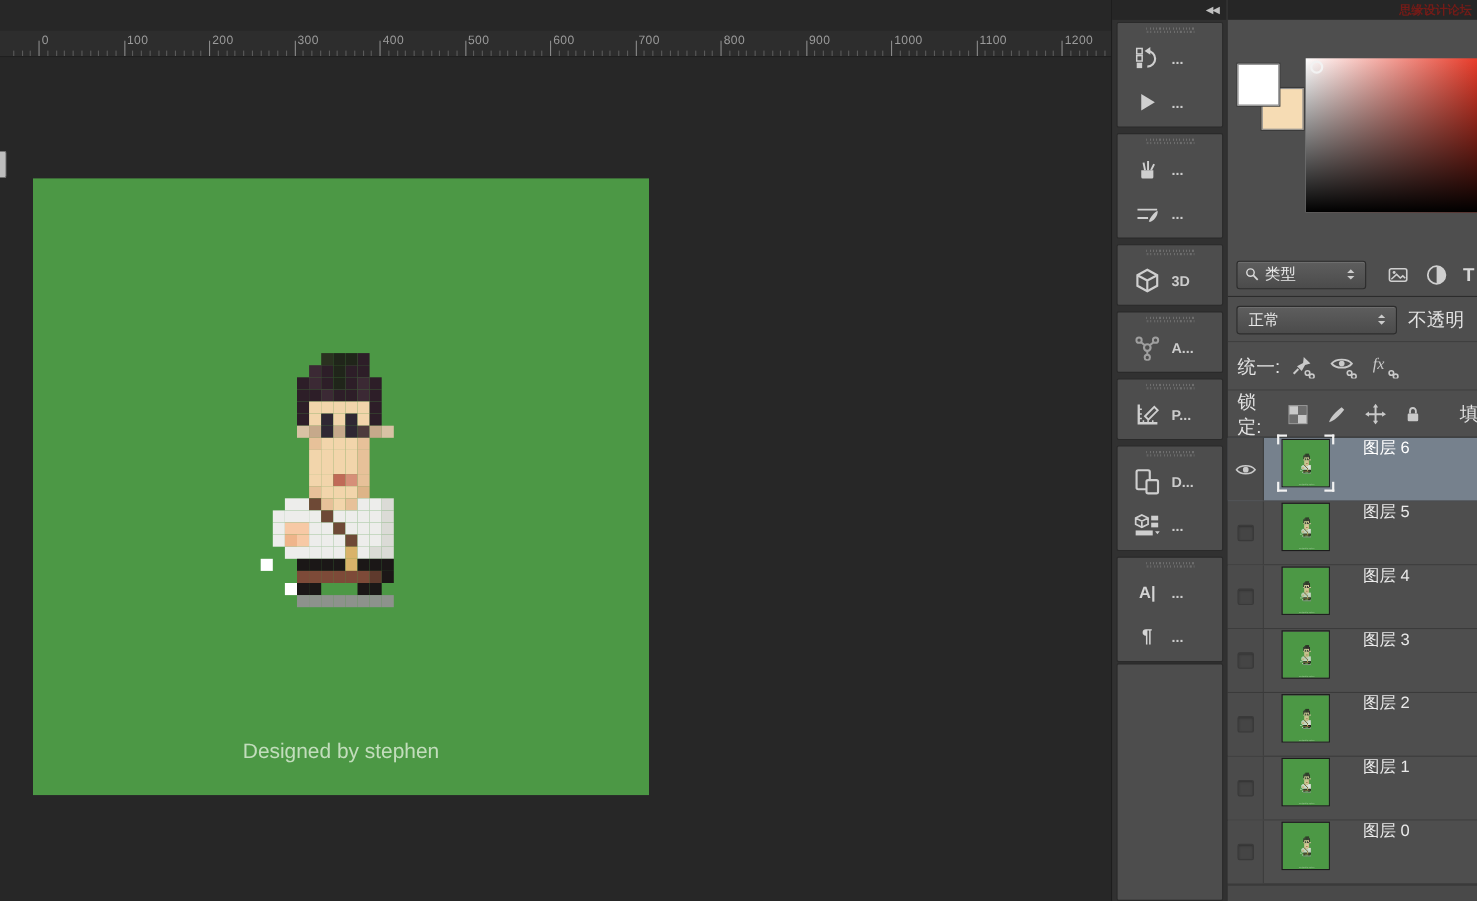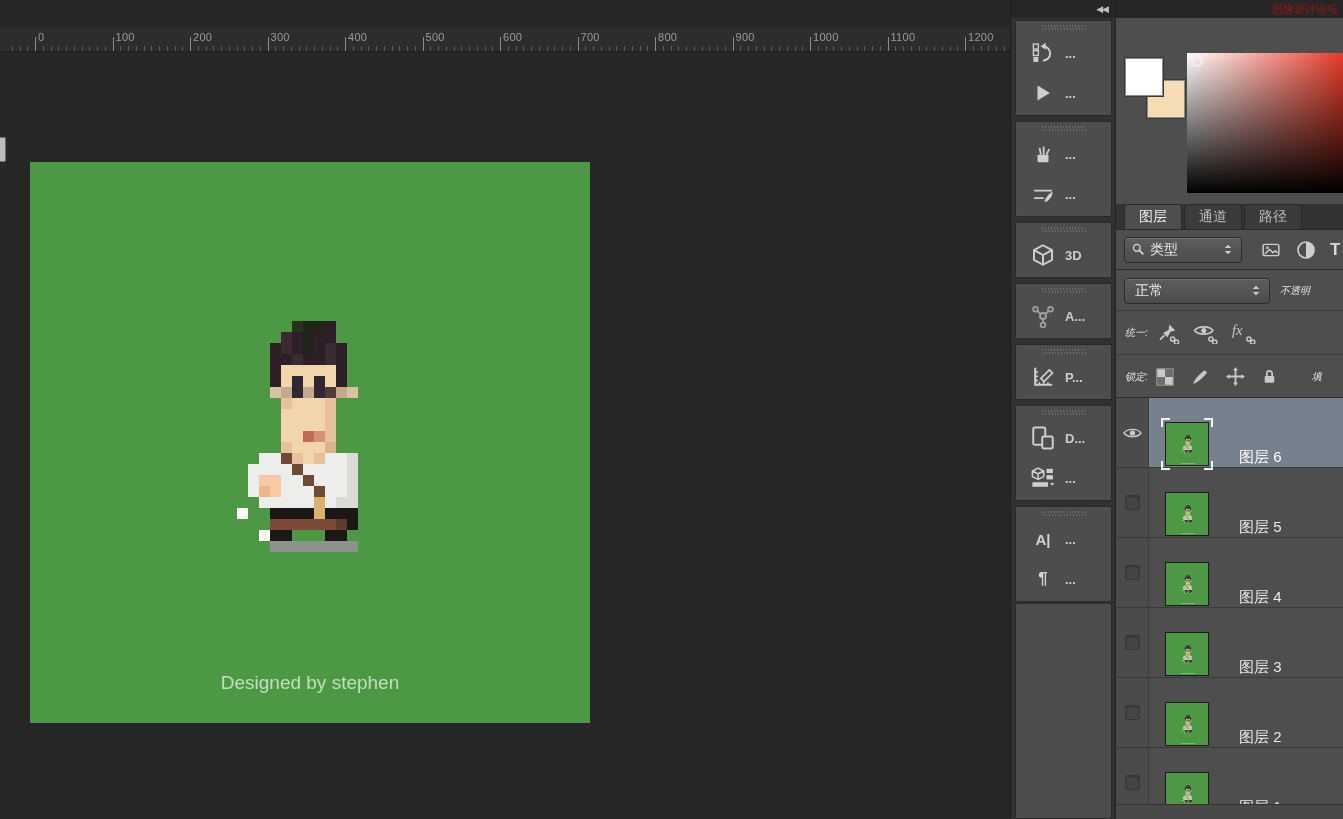--- a/index.html
+++ b/index.html
@@ -55,25 +55,25 @@
   
   .layers-tabs { top:204px; }
   .hrow { position:absolute; left:0; width:228px; display:flex; align-items:center; }
   .filter-row { top:230px; height:40px; border-bottom:1px solid #2c2c2c; }
   .blend-row { top:271px; height:40px; border-bottom:1px solid #3f3f3f; }
   .unify-row { top:312px; height:43px; border-bottom:1px solid #3f3f3f; }
   .lock-row  { top:356px; height:42px; border-bottom:1px solid #2c2c2c; }
   .dropdown { height:26px; background:linear-gradient(#5e5e5e,#4b4b4b); border:1px solid #2c2c2c; border-radius:3px;
               box-shadow:inset 0 1px rgba(255,255,255,.1); display:flex; align-items:center; padding:0 6px; cursor:pointer; }
   .dd-label { font-size:14px; color:#e8e8e8; margin:0 4px; }
-  .cn-label { font-size:10px; color:#e3e3e3;font-style:italic; }
+  .cn-label { font-size:17px; color:#e3e3e3; }
   .hicon { display:flex; align-items:center; justify-content:center; cursor:pointer; }
   
   .layers-list { position:absolute; left:0; top:398px; width:228px; }
-  .lrow { height:70px; display:flex; align-items:flex-end; border-bottom:1px solid #3a3a3a; background:#4e4e4e; cursor:pointer; }
+  .lrow { height:58px; display:flex; align-items:flex-start; border-bottom:1px solid #3a3a3a; background:#4e4e4e; cursor:pointer; }
   .lrow.selected { background:#76818d; }
   .eye-cell { width:33px; height:100%; display:flex; align-items:center; justify-content:center; border-right:1px solid #3c3c3c; background:#4b4b4b; cursor:pointer; }
   .vis-box { width:15px; height:15px; background:#454545; border:1px solid #393939; border-radius:2px; box-shadow:inset 0 1px 2px rgba(0,0,0,.3); }
   .thumb-cell { width:76px; display:flex; justify-content:center; }
   .thumb-wrap { position:relative; width:46px; height:46px; }
   .thumb { position:absolute; left:1px; top:1px; width:44px; height:44px; border:1px solid #1c1c1c; overflow:hidden; }
   .bracket { position:absolute; width:9px; height:9px; border:2px solid #f2f2f2; }
   .bk-tl { left:-3px; top:-3px; border-right:none; border-bottom:none; }
   .bk-tr { right:-3px; top:-3px; border-left:none; border-bottom:none; }
   .bk-bl { left:-3px; bottom:-3px; border-right:none; border-top:none; }
@@ -531,31 +531,20 @@
       <span class="watermark">思缘设计论坛</span>
     </div>
 
     <div class="color-body">
       <div class="swatch bg" id="bg-swatch" style="background: rgb(246, 220, 180);"></div>
       <div class="swatch fg" id="fg-swatch" style="background: rgb(255, 255, 255);"></div>
       <div class="gradient-field"></div>
       <div class="grad-marker"></div>
     </div>
 
-    <div class="ptabs layers-tabs">
-      <div class="ptab active">
-          <span>图层</span>
-        </div>
-      <div class="ptab">
-          <span>通道</span>
-        </div>
-      <div class="ptab">
-          <span>路径</span>
-        </div>
-    </div>
 
     <div class="hrow filter-row">
       <div class="dropdown" style="margin-left:8px;width:118px;">
         <svg width="15" height="15" viewBox="0 0 16 16">
             <circle cx="6.2" cy="6.2" r="3.6" stroke="#d8d8d8" fill="none" stroke-width="1.4"></circle>
             <path d="M9 9 L13.2 13.2" stroke="#d8d8d8" stroke-width="1.7"></path>
           </svg>
         <span class="dd-label">类型</span>
         <svg width="14" height="15" viewBox="0 0 14 16" style="margin-left:auto">
             <path d="M3.5 6.5 L7 3 L10.5 6.5 Z" fill="#cccccc"></path>

